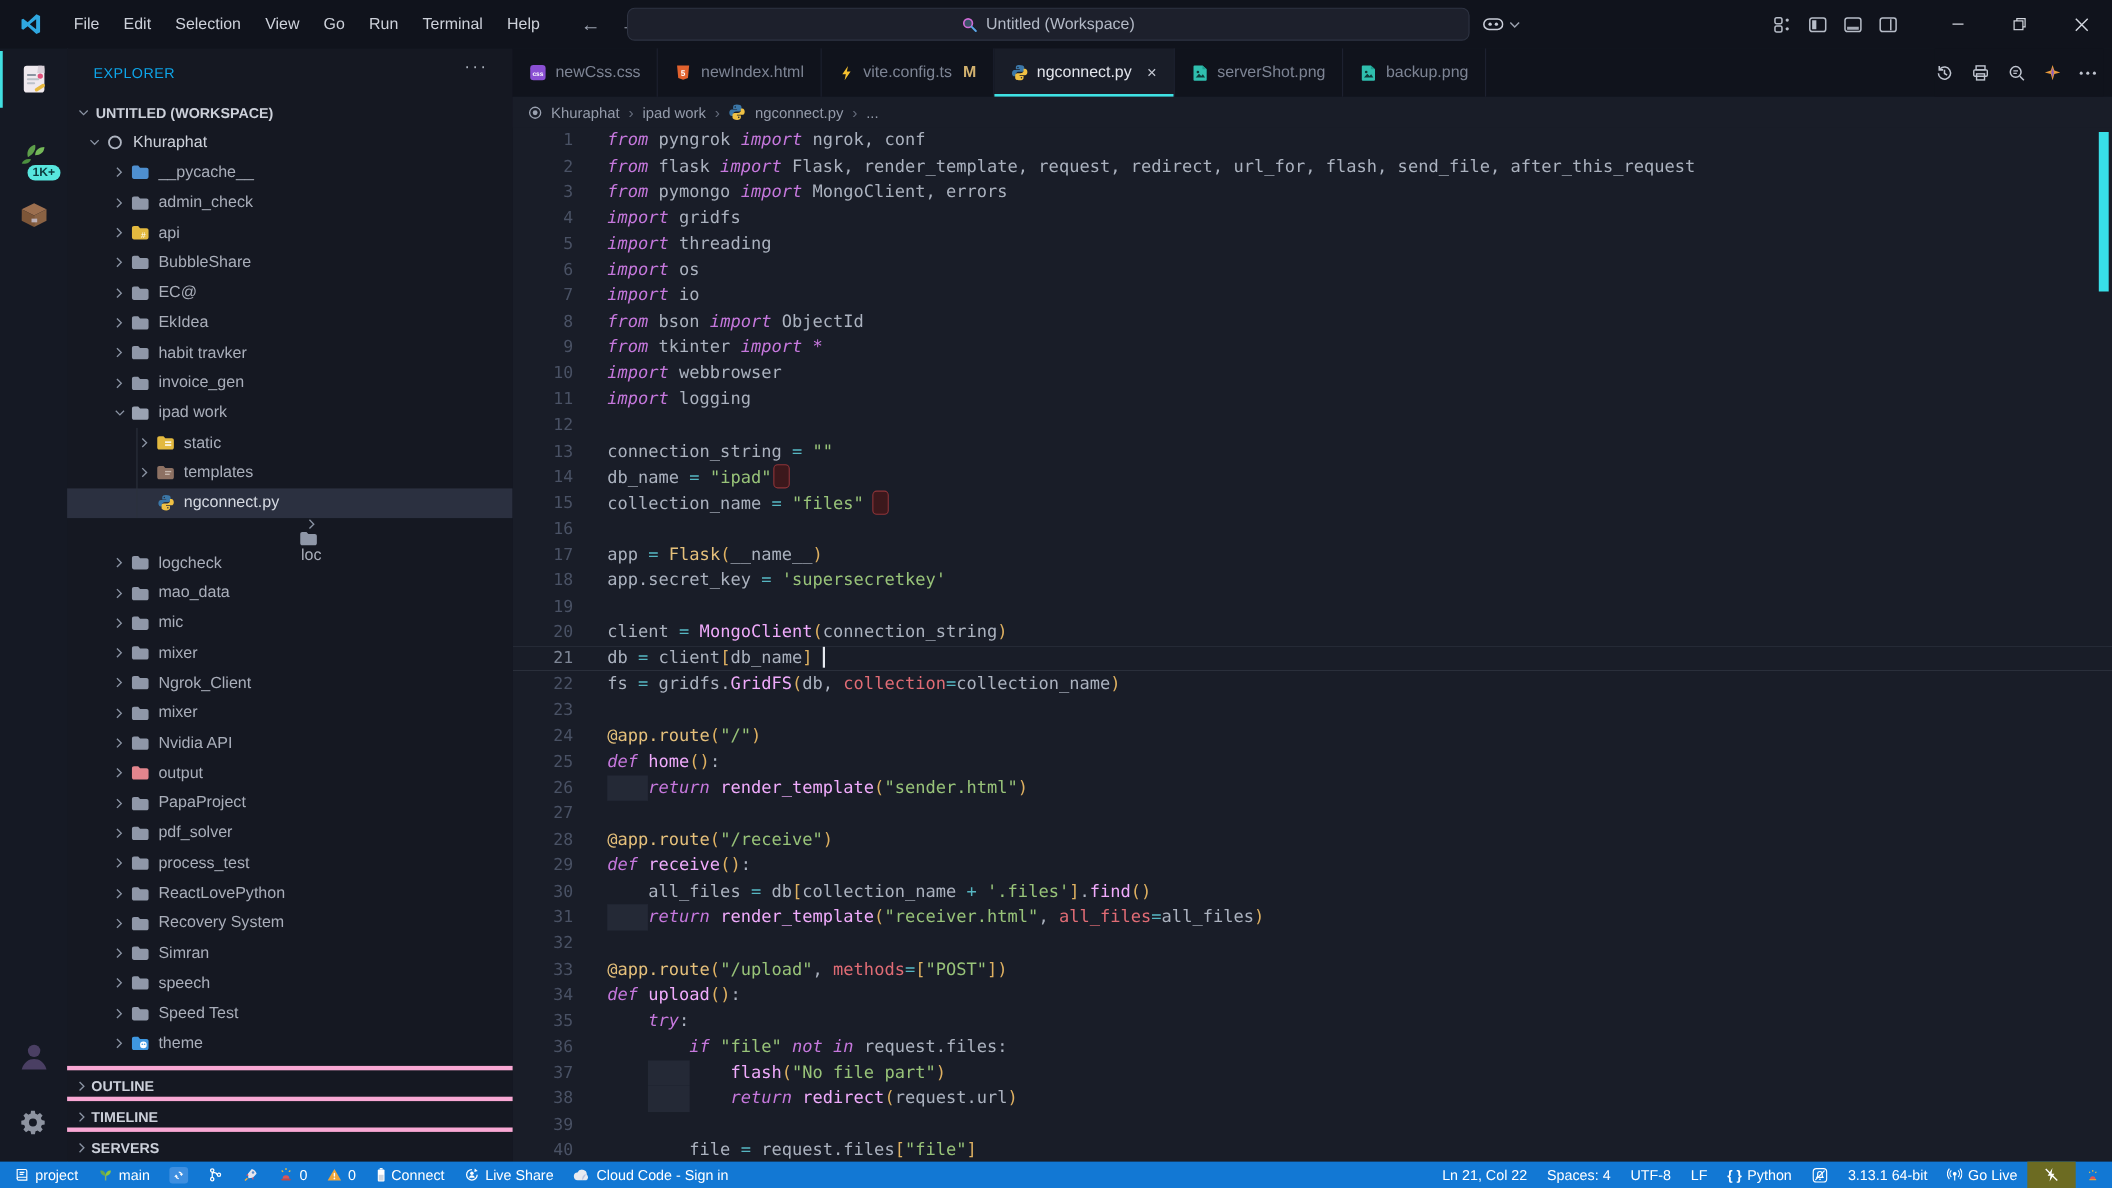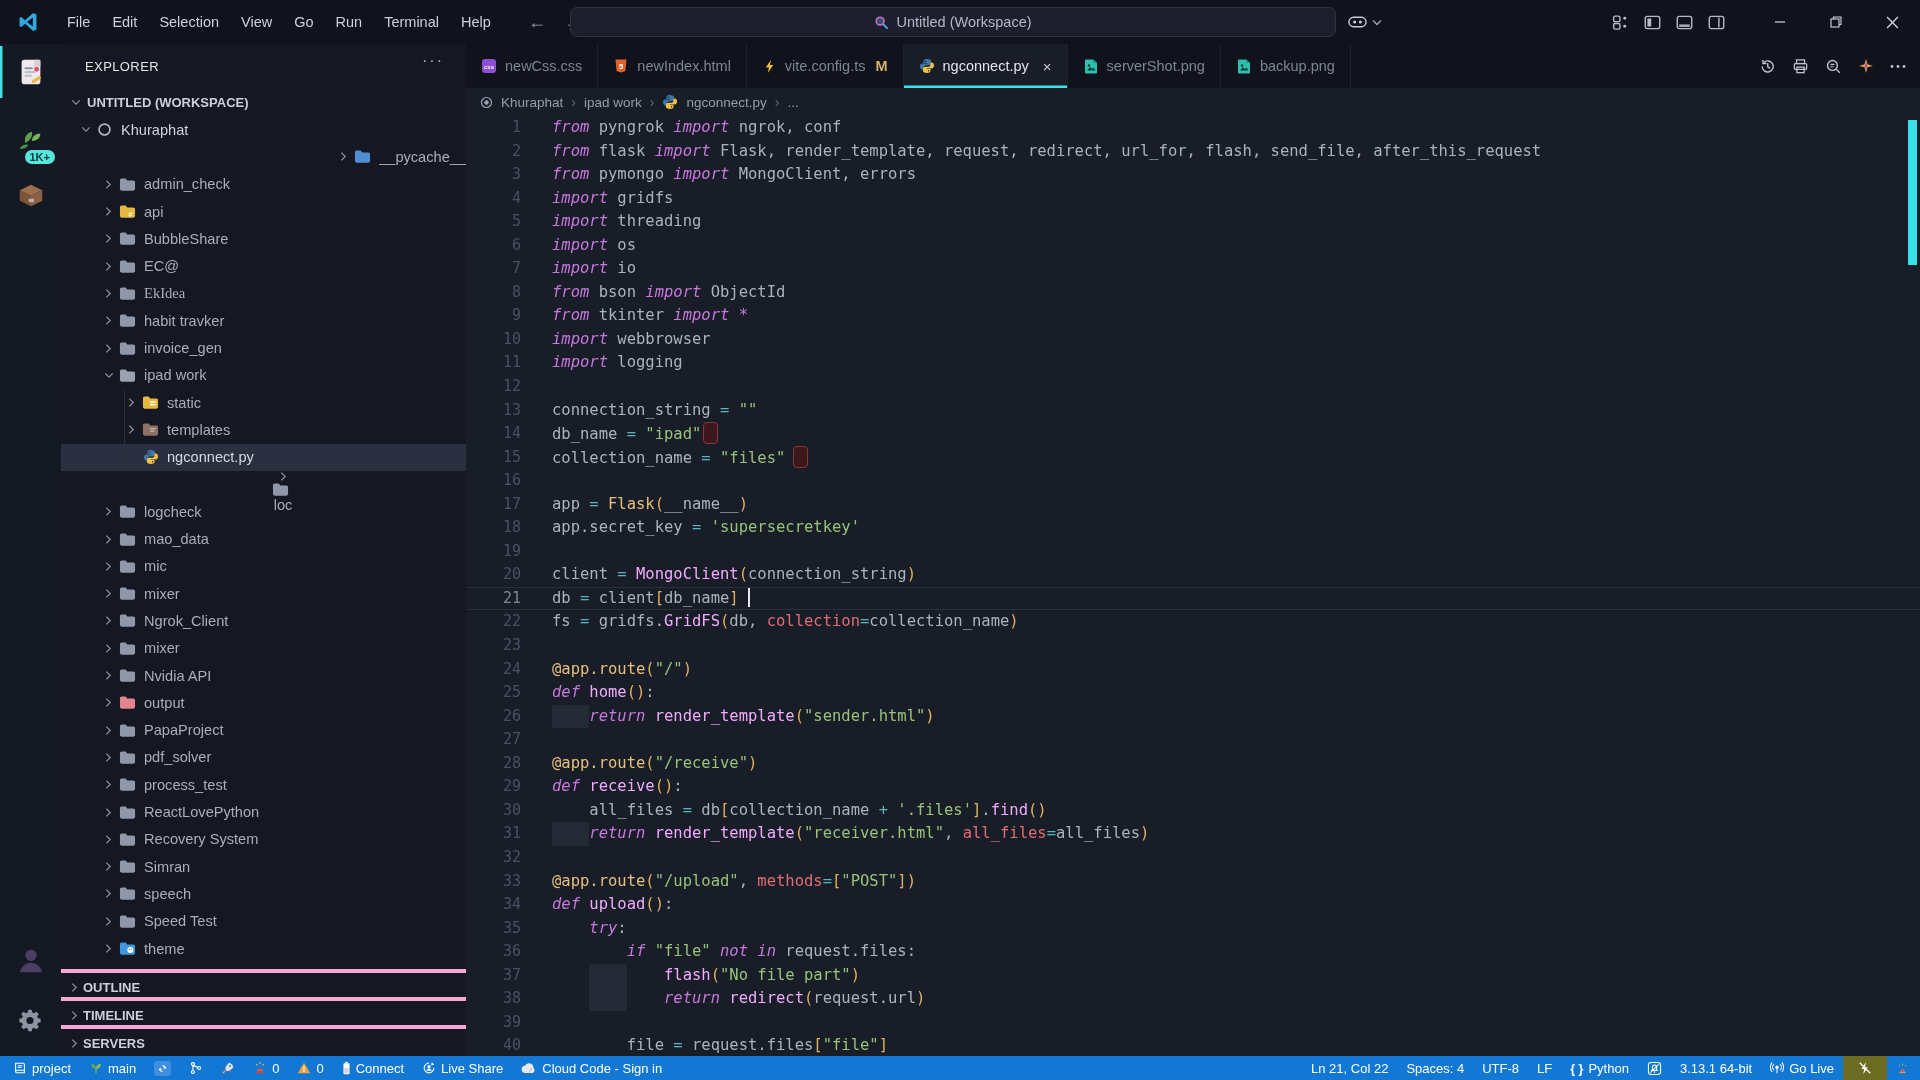--- a/index.html
+++ b/index.html
@@ -22,21 +22,21 @@
   #main{position:absolute;left:0;top:44px;width:1920px;height:1012px;}
   
   #activitybar{position:absolute;left:0;top:0;width:61px;height:1012px;background:#151924;border-right:1px solid #1c202b;}
   .ab-item{position:absolute;left:0;width:61px;height:52px;display:flex;align-items:center;justify-content:center;}
   .ab-item.active{box-shadow:inset 2.5px 0 0 #41e0e2;}
   .ab-badge{position:absolute;right:6px;bottom:4px;background:#57e6de;color:#0c3b3e;font-size:11px;font-weight:bold;
             padding:1.5px 5px;border-radius:9px;line-height:1;}
   
   #sidebar{position:absolute;left:61px;top:0;width:405px;height:1012px;background:#151822;}
   #sb-header{position:absolute;left:0;top:0;width:100%;height:44px;display:flex;align-items:center;}
-  #sb-title{margin-left:24px;font-size:13px;letter-spacing:.4px;color:#e5e5e5;}
+  #sb-title{margin-left:24px;font-size:13px;letter-spacing:.4px;color:#0ea5e9;}
   #sb-ellipsis{position:absolute;right:22px;top:8px;color:#aab0bc;font-size:16px;letter-spacing:2px;}
   #ws-row{position:absolute;left:0;top:44px;width:100%;height:28px;display:flex;align-items:center;gap:6px;padding-left:10px;
           font-size:13px;font-weight:bold;color:#ccd0da;}
   #tree{position:absolute;left:0;top:72px;width:100%;}
   .trow{height:27.3px;display:flex;align-items:center;font-size:14.6px;color:#a9aeba;white-space:nowrap;}
   .trow.sel{background:#2b3040;color:#d4d8e0;}
   .trow .chev{width:17px;display:flex;justify-content:center;flex:none;}
   .trow .ticon{width:19px;margin:0 7px 0 1px;display:flex;justify-content:center;flex:none;}
   .trow.root{color:#ced2db;}
   #tree-guide{position:absolute;left:63px;top:345px;width:1px;height:82px;background:#2b303c;}
@@ -247,21 +247,21 @@
                 <path d="M1.5 1.5 6 6l4.5-4.5" stroke="#8a93a3" stroke-width="1.4" fill="none"></path>
               </svg>
             </span>
             <span class="ticon">
               <svg viewBox="0 0 16 16" width="15" height="15">
                 <circle cx="8" cy="8" r="5.8" fill="none" stroke="#aeb4c0" stroke-width="1.8"></circle>
               </svg>
             </span>
             <span>Khuraphat</span>
           </div>
-          <div class="trow" style="padding-left: 39px; justify-content: flex-end;">
+          <div class="trow" style="padding-left: 39px;">
             <span class="chev">
               <svg viewBox="0 0 8 12" width="7" height="11">
                 <path d="M1.5 1.5 6 6l-4.5 4.5" stroke="#8a93a3" stroke-width="1.4" fill="none"></path>
               </svg>
             </span>
             <span class="ticon">
               <svg viewBox="0 0 18 15" width="17" height="15">
                 <path d="M1 3.2C1 2 1.8 1.2 3 1.2h4l1.8 2H15c1.2 0 2 .8 2 2v6.8c0 1.2-.8 2-2 2H3c-1.2 0-2-.8-2-2z" fill="#4e8fd0"></path>
               </svg>
             </span>
@@ -313,21 +313,21 @@
                 <path d="M1.5 1.5 6 6l-4.5 4.5" stroke="#8a93a3" stroke-width="1.4" fill="none"></path>
               </svg>
             </span>
             <span class="ticon">
               <svg viewBox="0 0 18 15" width="17" height="15">
                 <path d="M1 3.2C1 2 1.8 1.2 3 1.2h4l1.8 2H15c1.2 0 2 .8 2 2v6.8c0 1.2-.8 2-2 2H3c-1.2 0-2-.8-2-2z" fill="#8f97a8"></path>
               </svg>
             </span>
             <span>EC@</span>
           </div>
-          <div class="trow" style="padding-left: 39px; font-family: Liberation Serif, serif;">
+          <div class="trow" style="padding-left: 39px;">
             <span class="chev">
               <svg viewBox="0 0 8 12" width="7" height="11">
                 <path d="M1.5 1.5 6 6l-4.5 4.5" stroke="#8a93a3" stroke-width="1.4" fill="none"></path>
               </svg>
             </span>
             <span class="ticon">
               <svg viewBox="0 0 18 15" width="17" height="15">
                 <path d="M1 3.2C1 2 1.8 1.2 3 1.2h4l1.8 2H15c1.2 0 2 .8 2 2v6.8c0 1.2-.8 2-2 2H3c-1.2 0-2-.8-2-2z" fill="#8f97a8"></path>
               </svg>
             </span>

